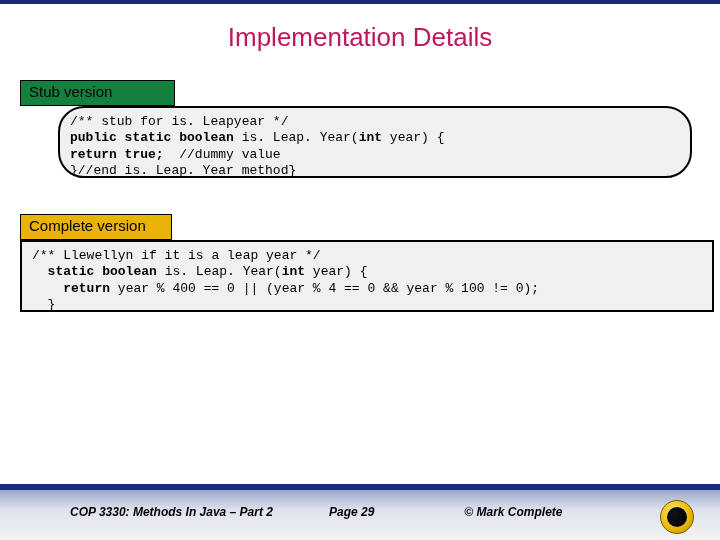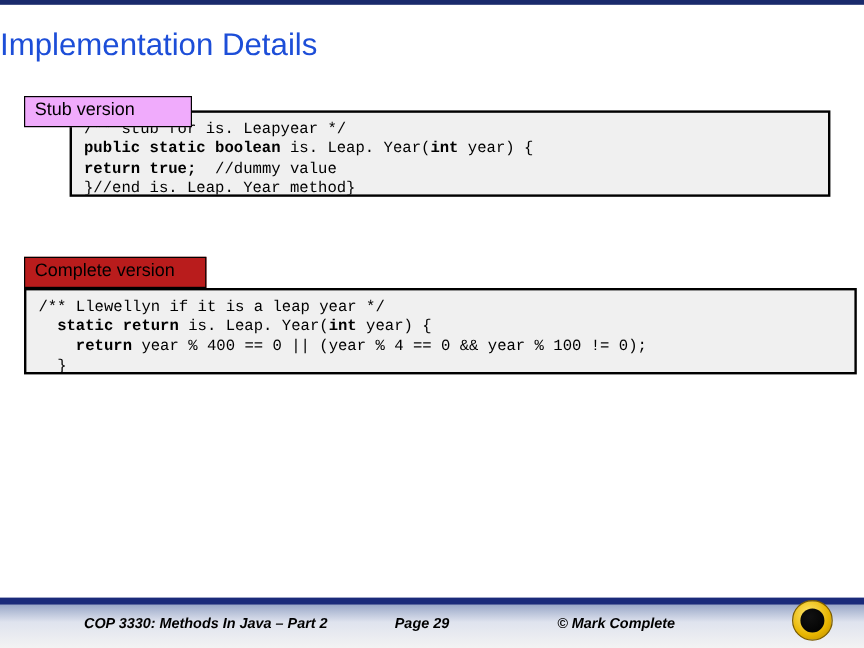--- a/index.html
+++ b/index.html
@@ -4,67 +4,68 @@
 <style>
   * { box-sizing: border-box; margin: 0; padding: 0; }
   html, body { width: 720px; height: 540px; font-family: Arial, sans-serif; }
   .slide {
     width: 720px; height: 540px; background: #fff;
     border-top: 4px solid #1a2a6c;
     position: relative;
     display: flex; flex-direction: column;
   }
   .title {
+    text-align: center;
     font-size: 26px;
     font-weight: normal;
-    color: #1d4ed8;
+    color: #be185d;
     margin: 18px 0 14px 0;
   }
   .label-box {
     position: absolute;
     border: 1.5px solid #000;
     font-size: 15px;
     padding: 3px 8px 4px 8px;
     line-height: 1.1;
     z-index: 2;
   }
   .label-stub {
     left: 20px; top: 76px;
-    background: #f0abfc;
-    width: 140px;
+    background: #15803d;
+    width: 155px;
   }
   .label-complete {
     left: 20px; top: 210px;
-    background: #b91c1c;
+    background: #eab308;
     width: 152px;
   }
   .code-box {
     position: absolute;
     border: 2px solid #000;
     background: #f0f0f0;
     font-family: "Courier New", monospace;
     font-size: 13px;
     line-height: 1.25;
     padding: 6px 10px;
     white-space: pre;
     overflow: hidden;
   }
   .code-stub {
-    left: 58px; top: 88px;
-    width: 634px; height: 72px;
+    left: 58px; top: 102px;
+    width: 634px; height: 72px; border-radius: 26px;
   }
   .code-complete {
     left: 20px; top: 236px;
     width: 694px; height: 72px;
   }
   .kw { font-weight: bold; }
   .footer {
     position: absolute;
     left: 0; bottom: 0;
-    width: 100%; height: 42px;
+    width: 100%; height: 56px;
     display: flex; align-items: center; text-align: right;
   }
   .footer-bg {
     position: absolute; inset: 0;
     display: flex; flex-direction: column;
   }
   .fb-top { height: 6px; background: #1a2a7a; }
   .fb-grad {
     flex: 1;
     background: linear-gradient(to bottom, #9aa8c8 0%, #dfe3ee 40%, #f3f3f3 100%);
@@ -111,21 +112,21 @@
   <div class="label-box label-stub">Stub version</div>
 
   <div class="code-box code-stub"><span>/** stub for is. Leapyear */</span>
 <span class="kw">public static boolean</span><span> is. Leap. Year(</span><span class="kw">int</span><span> year) {</span>
 <span class="kw">return true;</span><span>  //dummy value</span>
 <span>}//end is. Leap. Year method}</span></div>
 
   <div class="label-box label-complete">Complete version</div>
 
   <div class="code-box code-complete"><span>/** Llewellyn if it is a leap year */</span>
-<span>  </span><span class="kw">static return</span><span> is. Leap. Year(</span><span class="kw">int</span><span> year) {</span>
+<span>  </span><span class="kw">static boolean</span><span> is. Leap. Year(</span><span class="kw">int</span><span> year) {</span>
 <span>    </span><span class="kw">return</span><span> year % 400 == 0 || (year % 4 == 0 &amp;&amp; year % 100 != 0);</span>
 <span>  </span><span>}</span></div>
 
   <div class="footer">
     <div class="footer-bg">
       <div class="fb-top"></div>
       <div class="fb-grad"></div>
     </div>
     <div class="footer-content">
       <span class="footer-text ft-course">COP 3330: Methods In Java – Part 2</span>

